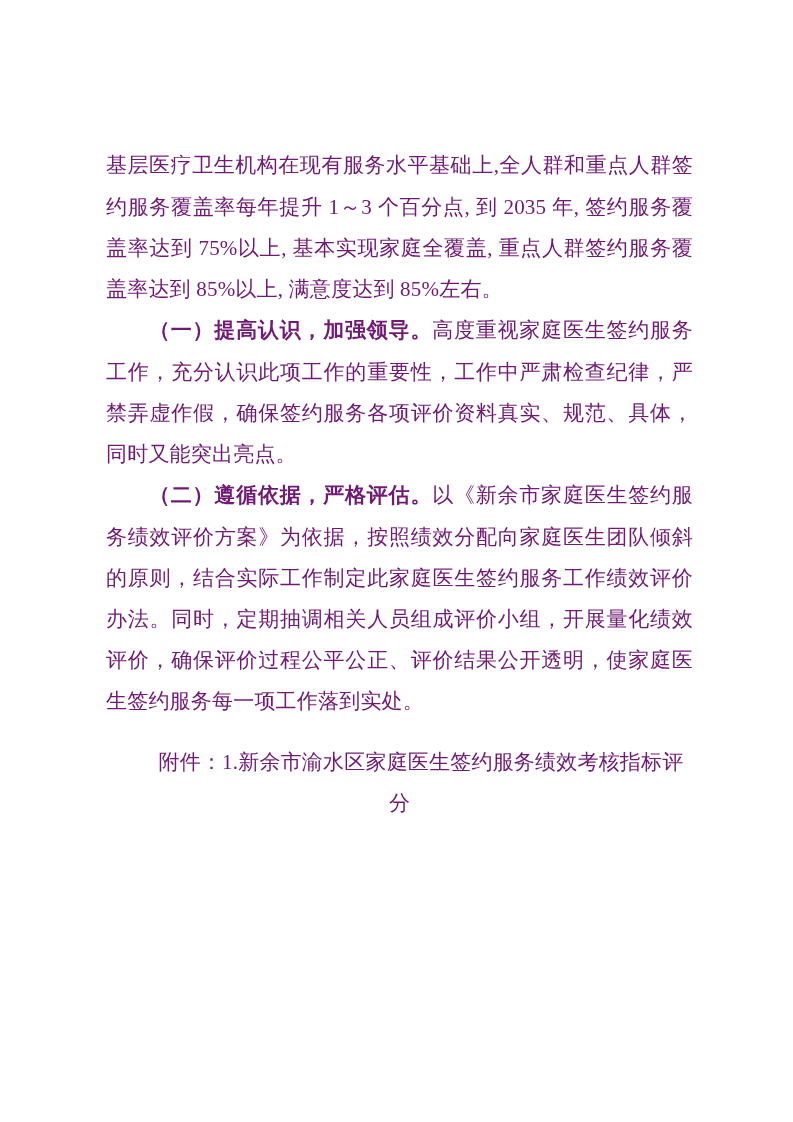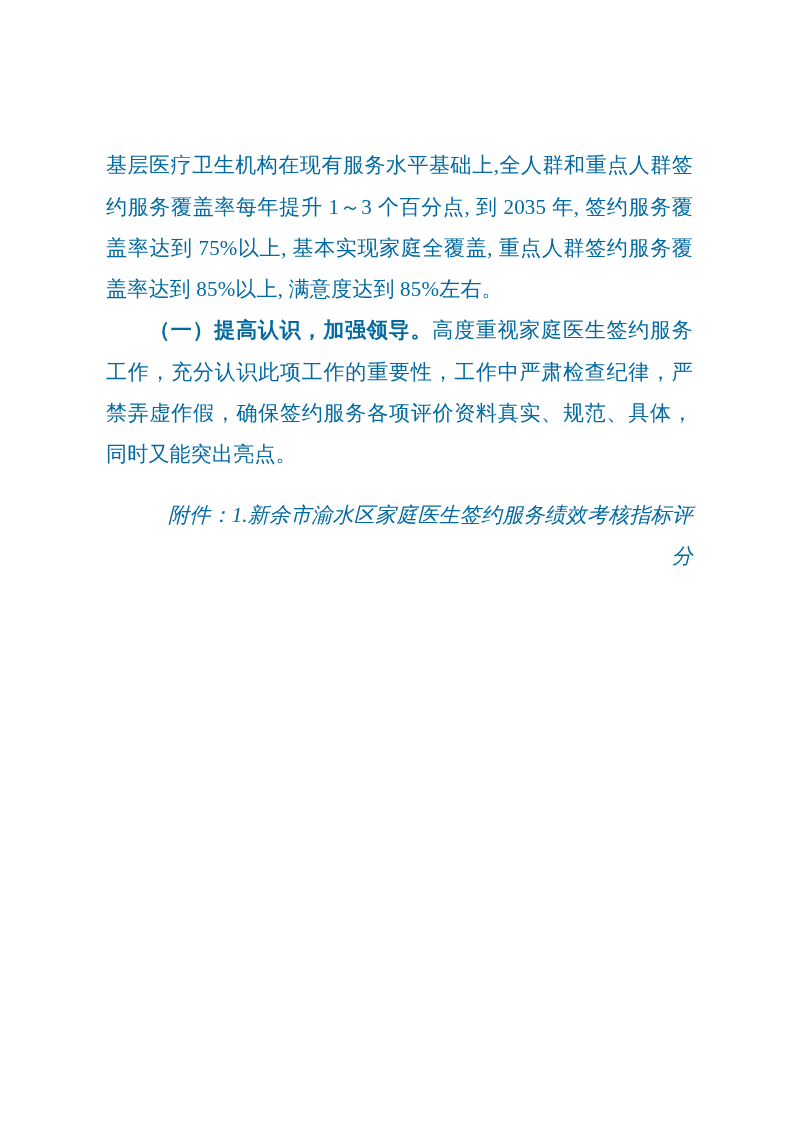--- a/index.html
+++ b/index.html
@@ -8,21 +8,21 @@
     background: #ffffff;
   }
   .page {
     position: relative;
     width: 793px;
     height: 1122px;
     background: #ffffff;
     box-sizing: border-box;
     padding: 145px 100px 0 106px;
     font-family: "Liberation Serif", "DejaVu Serif", serif;
-    color: #0369a1;
+    color: #701a75;
     overflow: hidden;
   }
   .para {
     margin: 0;
     font-size: 21px;
     line-height: 41px;
     text-align: justify;
     text-justify: inter-ideograph;
     word-break: break-all;
     letter-spacing: 0.2px;
@@ -32,31 +32,31 @@
   }
   .para .lead {
     font-weight: 700;
     font-family: Liberation Mono, monospace;
   }
   .attachment {
     margin: 20px 0 0 0;
     font-size: 21px;
     line-height: 41px;
     text-indent: 43px;
-    text-align: right;
+    text-align: center;
     letter-spacing: 0.2px;
-    font-style: italic;
   }
 </style>
 </head>
 <body>
 
 <div class="page">
 
   <p class="para"><span class="lead"></span><span>基层医疗卫生机构在现有服务水平基础上,全人群和重点人群签约服务覆盖率每年提升 1～3 个百分点, 到 2035 年, 签约服务覆盖率达到 75%以上, 基本实现家庭全覆盖, 重点人群签约服务覆盖率达到 85%以上, 满意度达到 85%左右。</span></p>
 
   <p class="para indent"><span class="lead">（一）提高认识，加强领导。</span><span>高度重视家庭医生签约服务工作，充分认识此项工作的重要性，工作中严肃检查纪律，严禁弄虚作假，确保签约服务各项评价资料真实、规范、具体，同时又能突出亮点。</span></p>
 
+  <p class="para indent"><span class="lead">（二）遵循依据，严格评估。</span><span>以《新余市家庭医生签约服务绩效评价方案》为依据，按照绩效分配向家庭医生团队倾斜的原则，结合实际工作制定此家庭医生签约服务工作绩效评价办法。同时，定期抽调相关人员组成评价小组，开展量化绩效评价，确保评价过程公平公正、评价结果公开透明，使家庭医生签约服务每一项工作落到实处。</span></p>
 
 
   <p class="attachment">附件：1.新余市渝水区家庭医生签约服务绩效考核指标评分</p>
 
 </div>
 
 </body></html>

